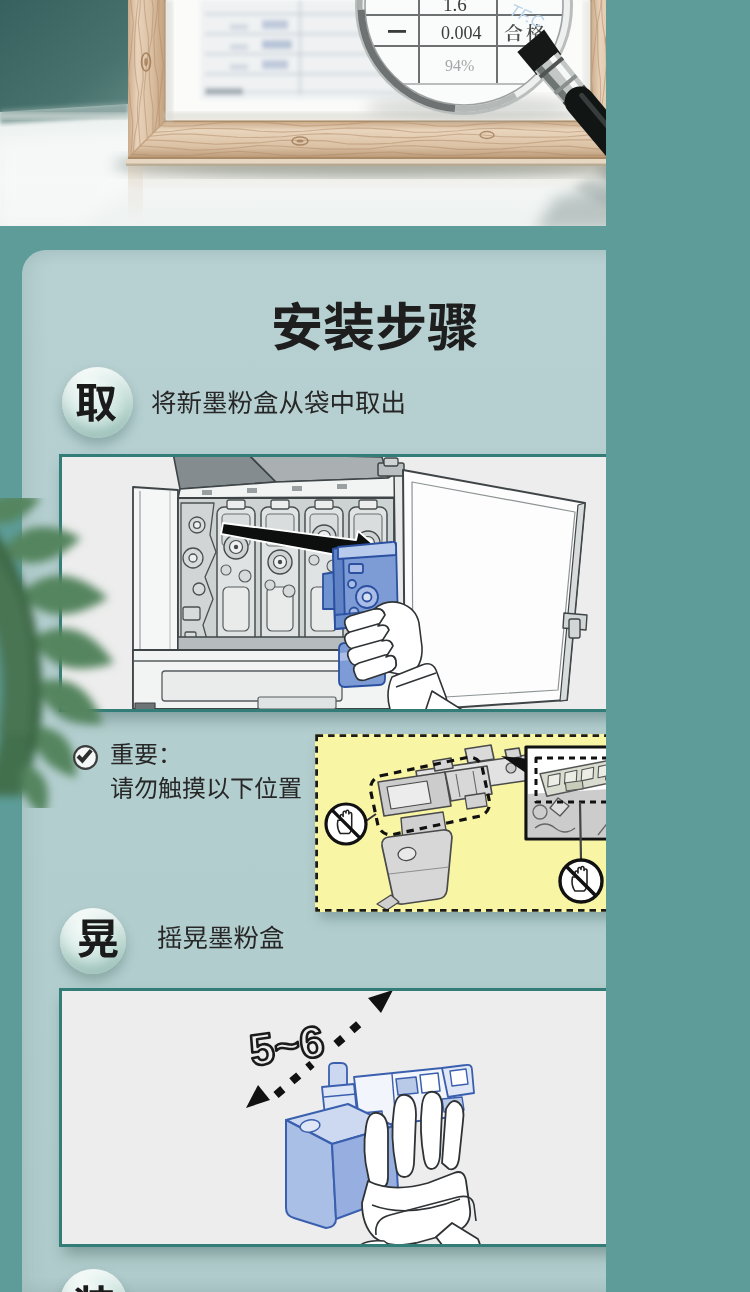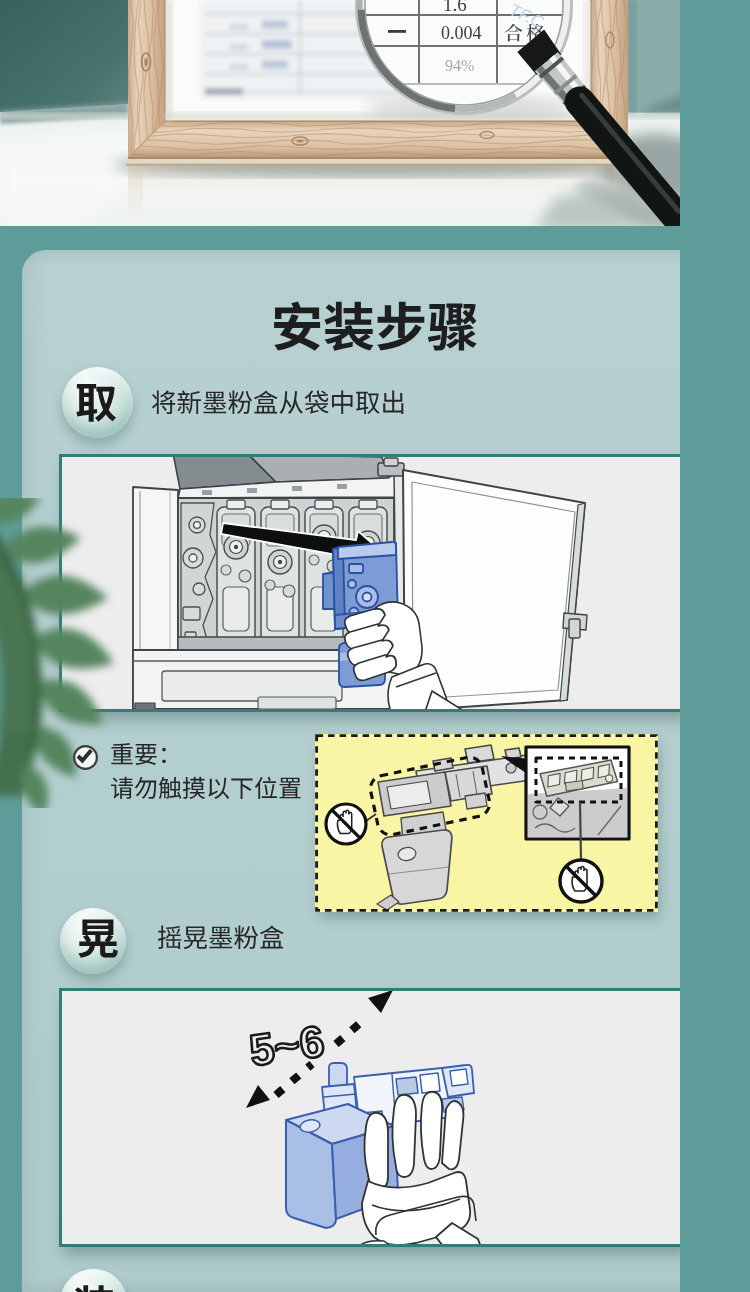--- a/index.html
+++ b/index.html
@@ -1,14 +1,14 @@
 <!DOCTYPE html>
 <html><head><meta charset="utf-8"><title>p</title><style>
 html,body{margin:0;padding:0;background:#5d9c98}
-#page{position:relative;width:680px;height:1292px;overflow:hidden;background:#5d9c98;font-family:"Liberation Sans",sans-serif}
+#page{position:relative;width:606px;height:1292px;overflow:hidden;background:#5d9c98;font-family:"Liberation Sans",sans-serif}
 .abs{position:absolute}
 .circle{position:absolute;border-radius:50%;background:radial-gradient(circle at 36% 26%,#f6fbf9 0%,#ddeeea 38%,#bedad3 68%,#a2ccc2 100%);box-shadow:0 7px 12px rgba(58,94,89,0.33), inset 0 -8px 12px rgba(125,168,159,0.45), inset 0 4px 8px rgba(255,255,255,0.8)}
 .wbox{position:absolute;box-sizing:border-box;background:#ededed;border:3px solid #337d79;box-shadow:3px 9px 14px -2px rgba(47,82,77,0.4)}
 </style></head><body>
 <div id="page">
 
 <div class="abs" style="left:0;top:0;width:750px;height:227px"><svg width="750" height="227" viewBox="0 0 750 227">
 <defs>
 <linearGradient id="wallL" x1="0" y1="0" x2="1" y2="1">
  <stop offset="0" stop-color="#37615e"></stop>

